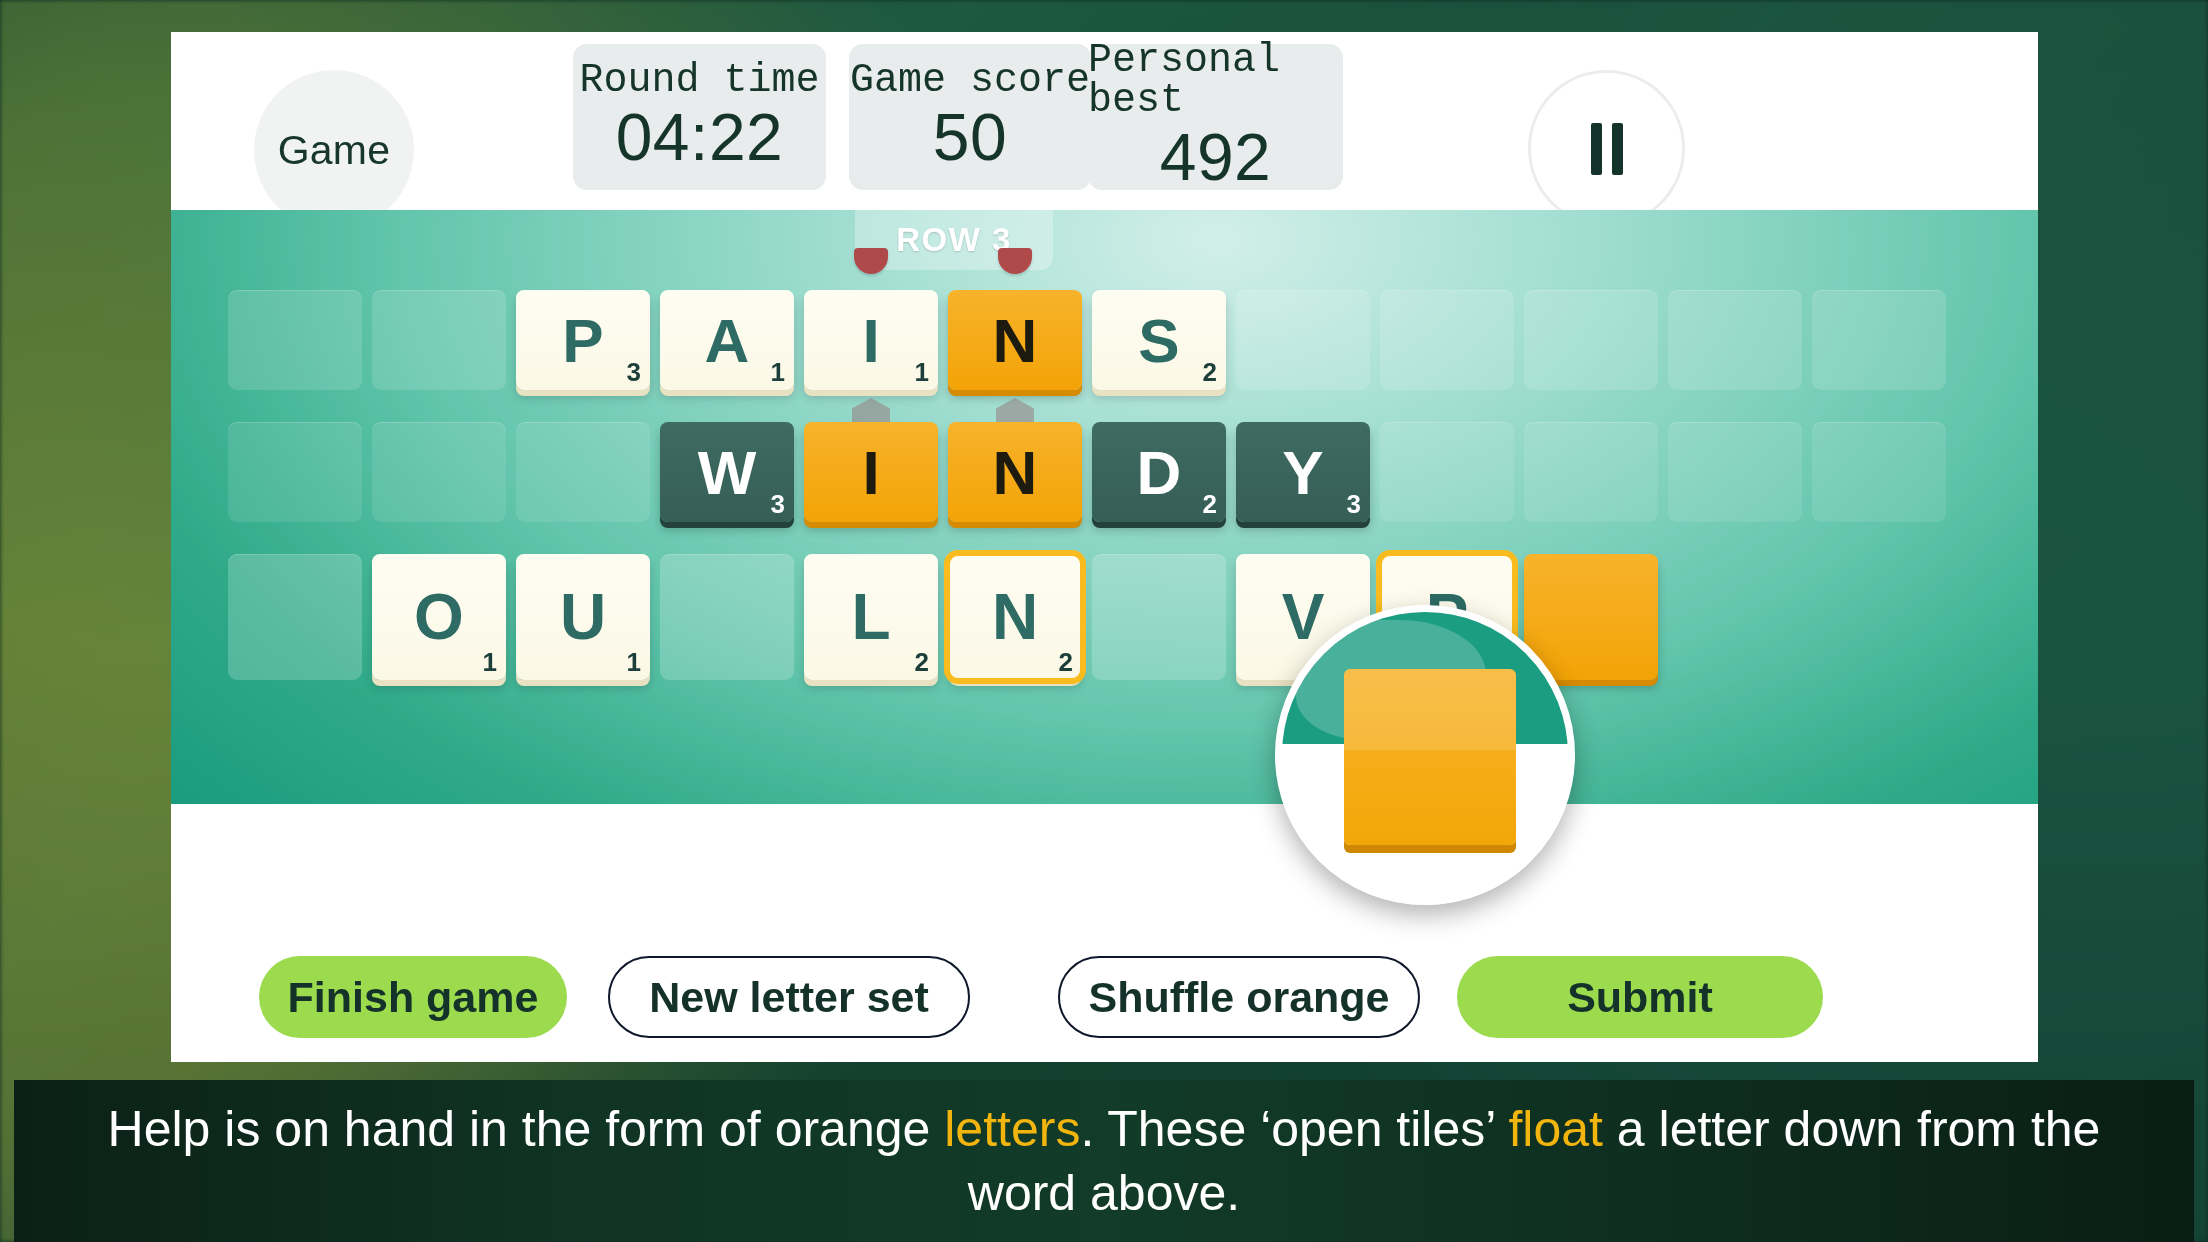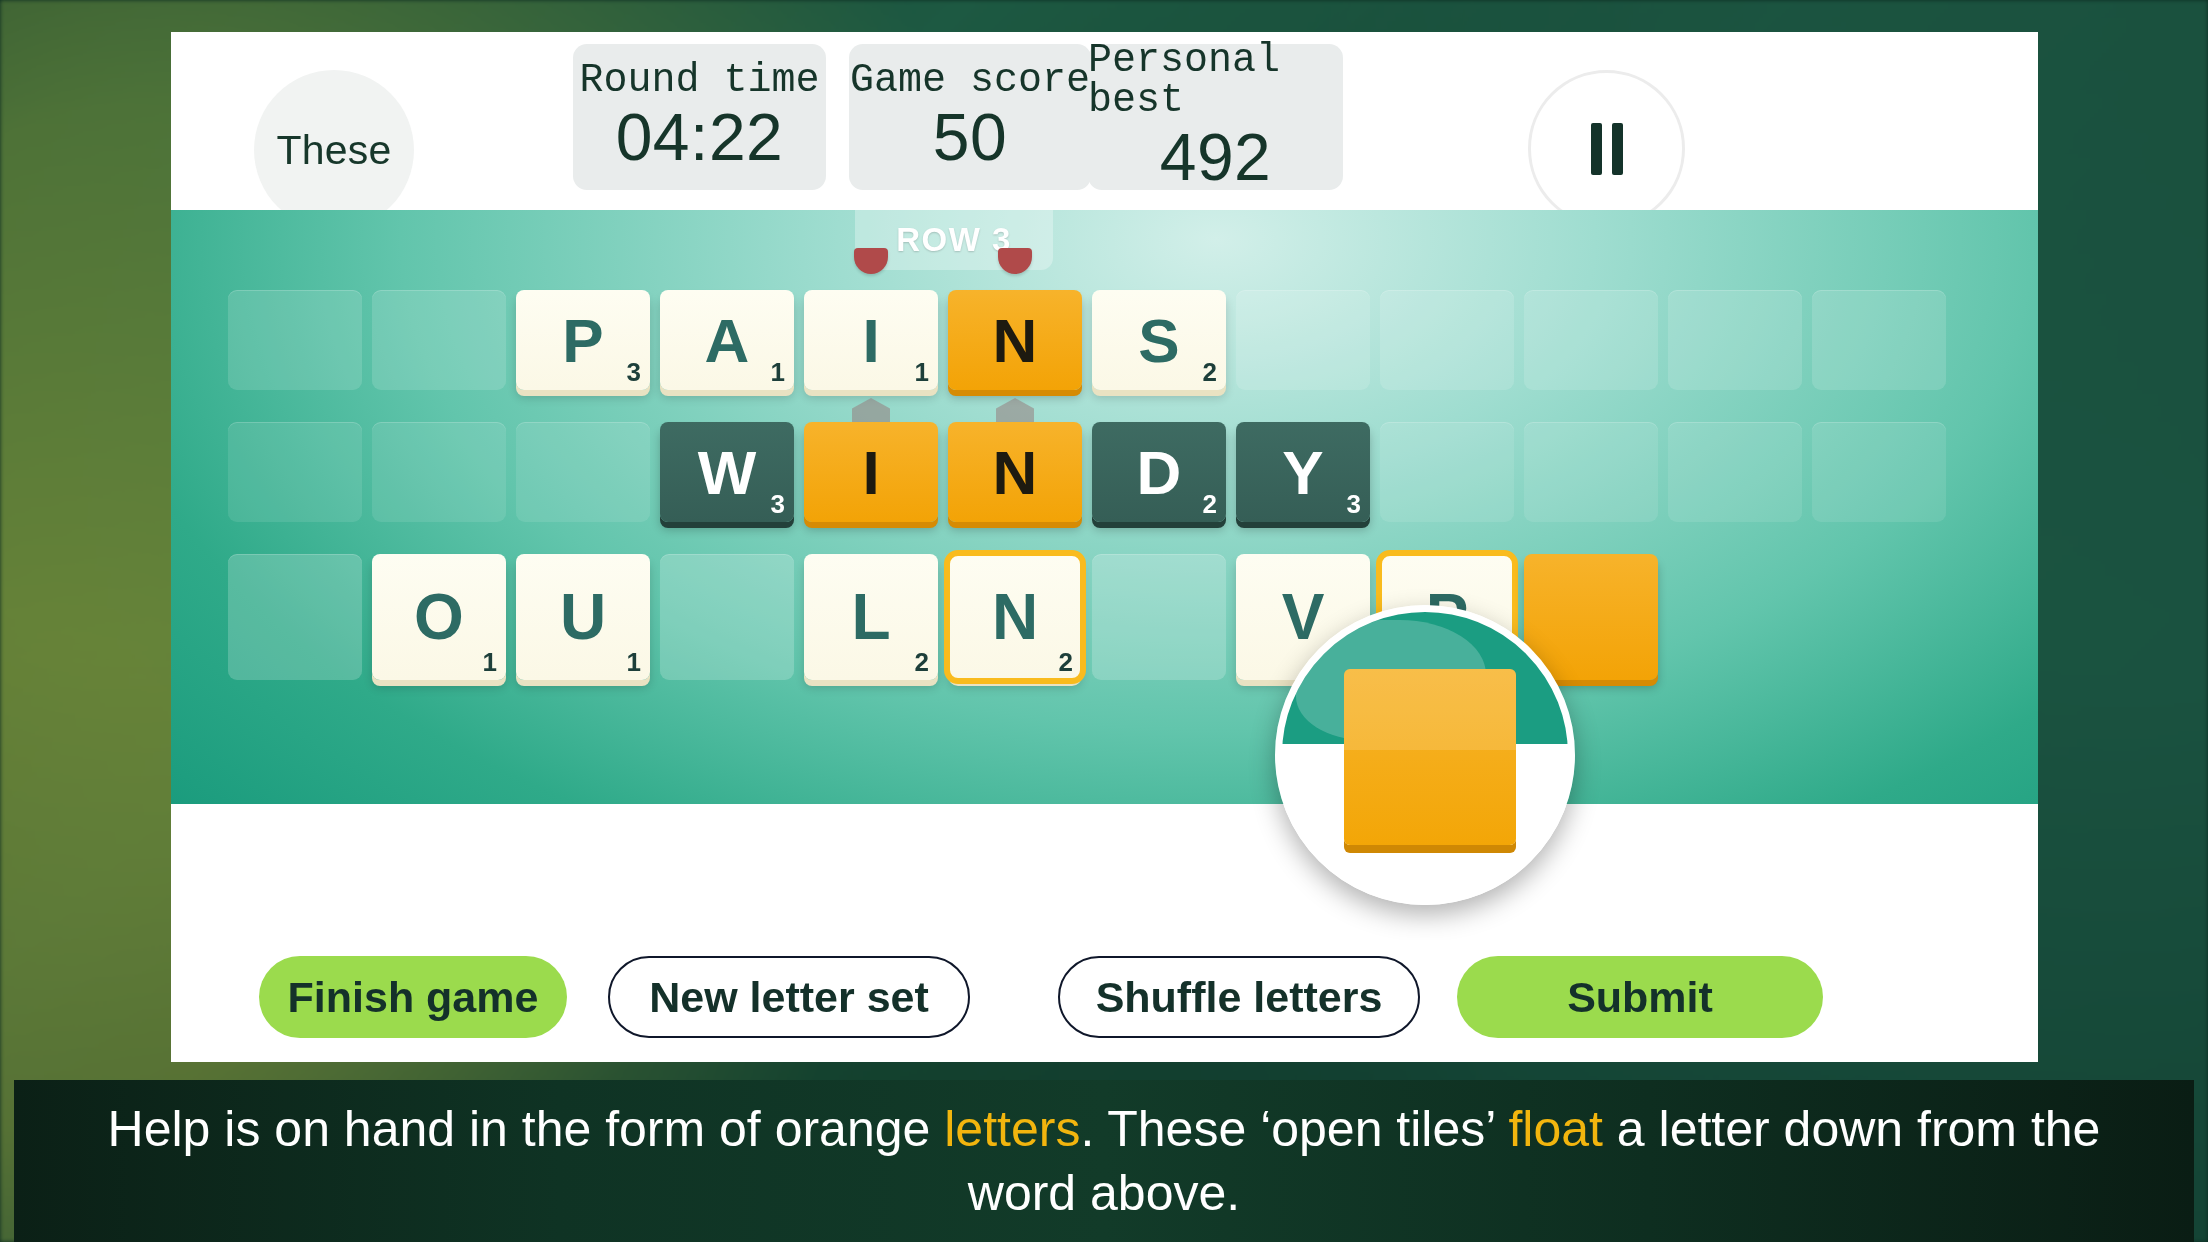--- a/index.html
+++ b/index.html
@@ -274,21 +274,21 @@
 </style>
 </head>
 <body>
 
 <div id="backdrop"></div>
 
 <div id="app">
 
   <div id="header">
     <div id="rules-btn">
-      <span>These</span>
+      <span>Game</span>
     </div>
 
     <div class="stat-card" id="stat-round">
       <div class="stat-label">Round time</div>
       <div class="stat-value">04:22</div>
     </div>
 
     <div class="stat-card" id="stat-score">
       <div class="stat-label">Game score</div>
       <div class="stat-value">50</div>
@@ -481,21 +481,21 @@
   </div>
 
   <div id="actions">
     <div class="btn btn-primary" id="btn-finish">
       <span>Finish game</span>
     </div>
     <div class="btn btn-ghost" id="btn-newset">
       <span>New letter set</span>
     </div>
     <div class="btn btn-ghost" id="btn-shuffle">
-      <span>Shuffle letters</span>
+      <span>Shuffle orange</span>
     </div>
     <div class="btn btn-primary" id="btn-submit">
       <span>Submit</span>
     </div>
   </div>
 
 </div>
 
 <div id="caption">
   <div id="caption-text"><span>Help is on hand in the form of orange </span><span class="hl">letters</span><span>. These ‘open tiles’ </span><span class="hl">float</span><span> a letter down from the word above.</span></div>

